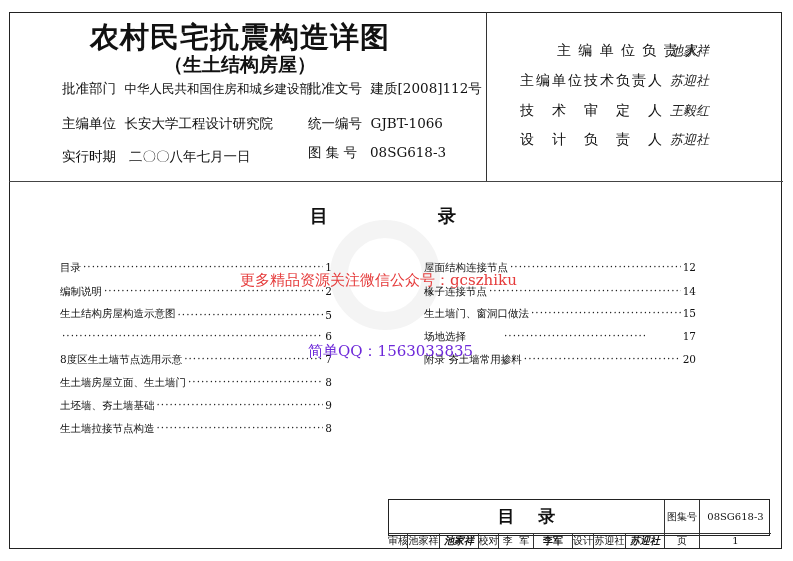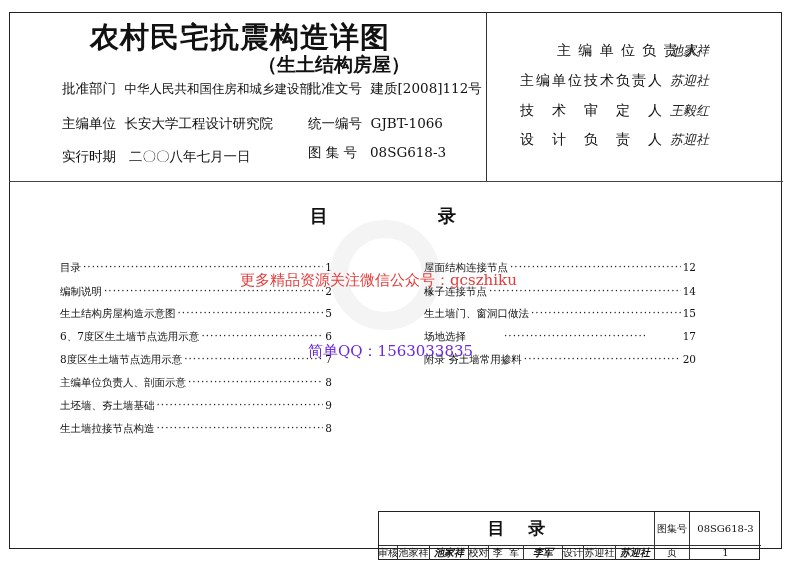--- a/index.html
+++ b/index.html
@@ -6,39 +6,39 @@
   body { width:793px; height:561px; position:relative; overflow:hidden;
          font-family:"DejaVu Sans", sans-serif; color:#111; }
   .frame { position:absolute; left:9px; top:12px; width:773px; height:537px;
            border:1.5px solid #222; box-sizing:border-box; }
   .hdr-divider { position:absolute; left:9px; top:181px; width:774px; height:0;
                  border-top:1px solid #444; }
   .hdr-vdivider { position:absolute; left:486px; top:12px; width:0; height:169px;
                   border-left:1px solid #333; }
   .main-title { position:absolute; left:70px; top:18px; width:340px; text-align:center;
                 font-size:29px; font-weight:bold; letter-spacing:1px; }
-  .sub-title { position:absolute; left:70px; top:52px; width:340px; text-align:right;
+  .sub-title { position:absolute; left:70px; top:52px; width:340px; text-align:center;
                font-size:19px; font-weight:bold; }
   .info-row { position:absolute; font-size:13.5px; white-space:nowrap; font-family:"DejaVu Serif", serif; }
   .resp { position:absolute; left:520px; font-size:14px; font-family:"DejaVu Serif", serif; white-space:nowrap; }
   .resp .lab { display:inline-block; width:142px; text-align:justify; text-align-last:justify; }
   .sig { position:absolute; font-family:"DejaVu Serif", serif; font-style:italic; font-size:13px; color:#222; }
   .toc-title { position:absolute; top:204px; font-size:18px; font-weight:bold; }
   .toc-item { position:absolute; font-size:10.5px; font-family:"DejaVu Serif", serif; white-space:nowrap;
               display:flex; align-items:baseline; }
   .toc-item .dots { flex:1; overflow:hidden; white-space:nowrap; color:#222; letter-spacing:1px; margin:0 2px; }
   .toc-item .dots::after { content:"··································································································"; }
   .wm-red { position:absolute; left:240px; top:271px; font-size:15px; color:#e53a3a;
             font-family:"DejaVu Serif", serif; white-space:nowrap; }
   .wm-gray { position:absolute; left:308px; top:342px; font-size:15px; color:#6d28d9;
              font-family:"DejaVu Serif", serif; white-space:nowrap; }
   .wm-logo { position:absolute; left:330px; top:220px; width:110px; height:110px;
              border-radius:50%; border:18px solid #f1f1f1; box-sizing:border-box; opacity:0.8; }
-  .tb { position:absolute; left:378px; top:499px; width:382px; height:49px;
-        border:1.2px solid #222; box-sizing:border-box;margin-top:12px; }
+  .tb { position:absolute; left:388px; top:499px; width:382px; height:37px;
+        border:1.2px solid #222; box-sizing:border-box; }
   .tb-cell { position:absolute; box-sizing:border-box; border-right:1px solid #333;
              font-size:10px; font-family:"DejaVu Serif", serif; display:flex;
              align-items:center; justify-content:center; white-space:nowrap; }
   .tb-mid { position:absolute; left:0; top:33px; width:276px; height:0; border-top:1px solid #333; }
   .tb-mid2 { position:absolute; left:276px; top:33px; width:106px; height:0; border-top:1px solid #333; }
 </style>
 </head>
 <body>
 
 <div class="frame"></div>
@@ -98,37 +98,36 @@
 <div class="toc-item" style="left:60px; top:261px; width:272px;">
   <span>目录</span>
     <span class="dots"></span>
     <span>1</span>
 </div>
 <div class="toc-item" style="left:60px; top:285px; width:272px;">
   <span>编制说明</span>
     <span class="dots"></span>
     <span>2</span>
 </div>
-<div class="toc-item" style="left:60px; top:307px; width:272px;">
+<div class="toc-item" style="left:60px; top:307px; width:272px;align-items:flex-end;">
   <span>生土结构房屋构造示意图</span>
     <span class="dots"></span>
     <span>5</span>
 </div>
 <div class="toc-item" style="left:60px; top:330px; width:272px;">
-  <span>6、7度区生土墙节点选用示意</span>
     <span class="dots"></span>
     <span>6</span>
 </div>
 <div class="toc-item" style="left:60px; top:353px; width:272px;">
   <span>8度区生土墙节点选用示意</span>
     <span class="dots"></span>
     <span>7</span>
 </div>
 <div class="toc-item" style="left:60px; top:376px; width:272px;">
-  <span>主编单位负责人、剖面示意</span>
+  <span>生土墙房屋立面、生土墙门</span>
     <span class="dots"></span>
     <span>8</span>
 </div>
 <div class="toc-item" style="left:60px; top:399px; width:272px;">
   <span>土坯墙、夯土墙基础</span>
     <span class="dots"></span>
     <span>9</span>
 </div>
 <div class="toc-item" style="left:60px; top:422px; width:272px;">
   <span>生土墙拉接节点构造</span>
@@ -170,19 +169,19 @@
   <div class="tb-cell" style="left:276px; top:0; width:35px; height:33px;">图集号</div>
   <div class="tb-cell" style="left:311px; top:0; width:71px; height:33px; border-right:none;">08SG618-3</div>
   <div class="tb-mid"></div>
   <div class="tb-mid2"></div>
 
   <div class="tb-cell" style="left:0; top:33px; width:19px; height:15px;">审核</div>
   <div class="tb-cell" style="left:19px; top:33px; width:32px; height:15px;">池家祥</div>
   <div class="tb-cell" style="left:51px; top:33px; width:39px; height:15px; font-style:italic; font-weight:bold;">池家祥</div>
   <div class="tb-cell" style="left:90px; top:33px; width:20px; height:15px;">校对</div>
   <div class="tb-cell" style="left:110px; top:33px; width:35px; height:15px; white-space:pre;">李  军</div>
-  <div class="tb-cell" style="left:145px; top:33px; width:39px; height:15px; font-style:italic; font-weight:bold;">李军</div>
+  <div class="tb-cell" style="left:145px; top:33px; width:39px; height:15px; font-weight:bold;">李军</div>
   <div class="tb-cell" style="left:184px; top:33px; width:21px; height:15px;">设计</div>
   <div class="tb-cell" style="left:205px; top:33px; width:32px; height:15px;">苏迎社</div>
   <div class="tb-cell" style="left:237px; top:33px; width:39px; height:15px; font-style:italic; font-weight:bold;">苏迎社</div>
   <div class="tb-cell" style="left:276px; top:33px; width:35px; height:15px;">页</div>
   <div class="tb-cell" style="left:311px; top:33px; width:71px; height:15px; border-right:none;">1</div>
 </div>
 
 </body></html>

